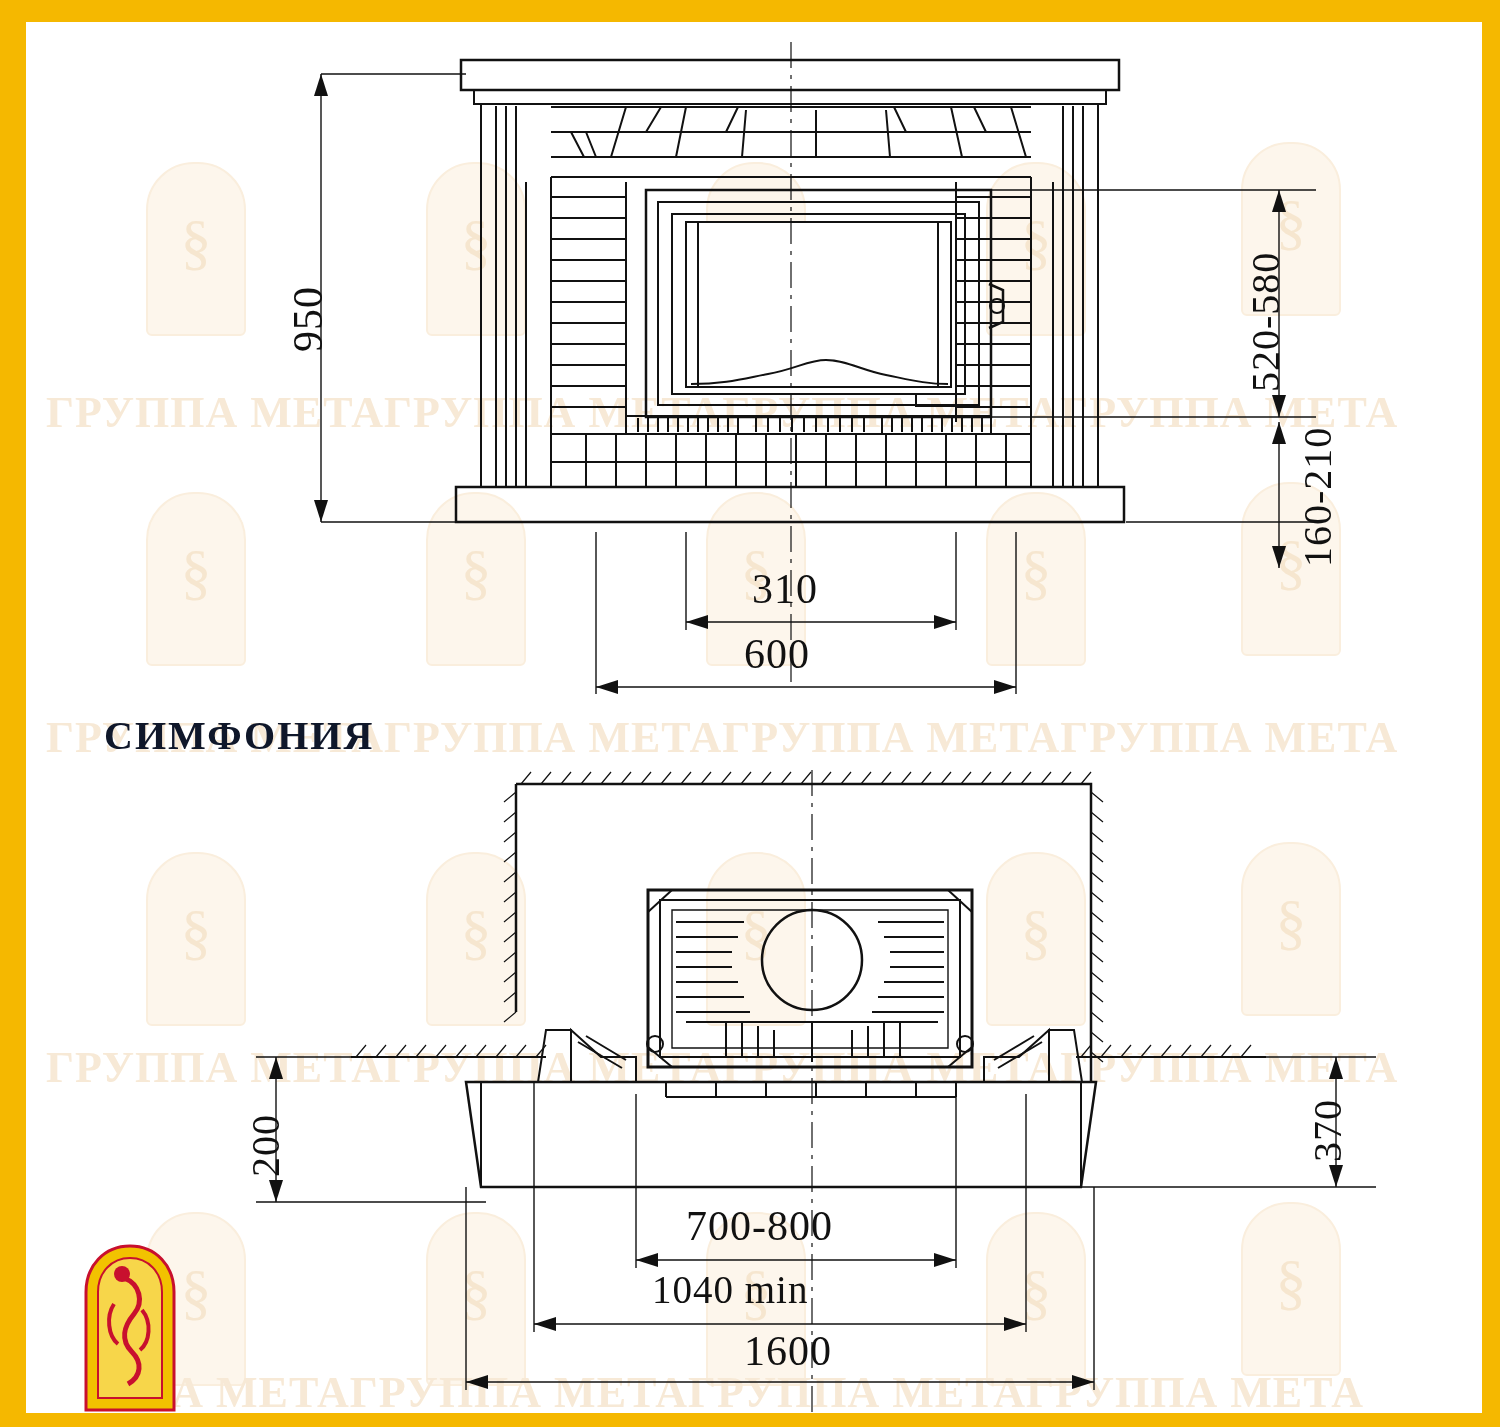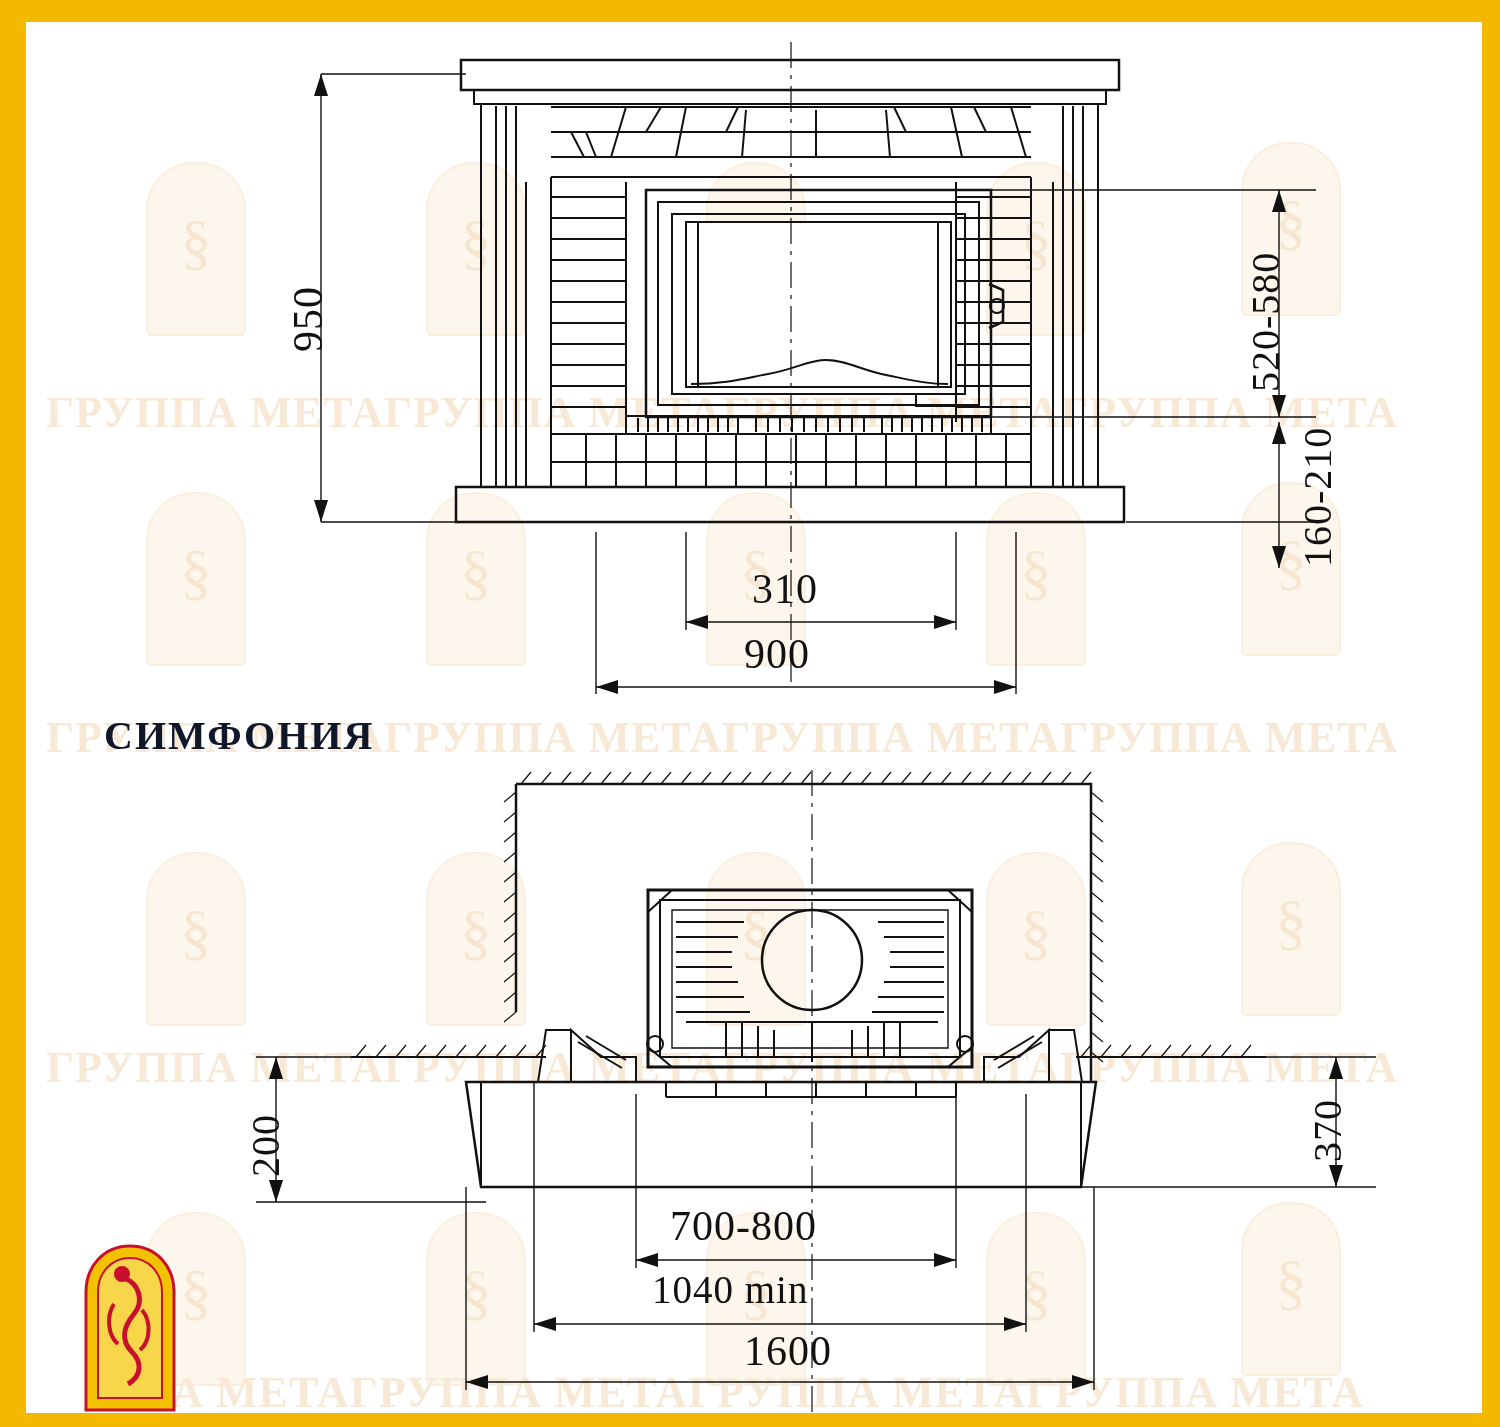--- a/index.html
+++ b/index.html
@@ -267,27 +267,27 @@
     </svg>
 
     <div class="dim vert" style="left:258px;top:330px;font-size:42px;transform:rotate(-90deg);">950</div>
 
     <div class="dim vert" style="left:1216px;top:370px;font-size:40px;transform:rotate(-90deg);">520-580</div>
 
     <div class="dim vert" style="left:1268px;top:545px;font-size:40px;transform:rotate(-90deg);">160-210</div>
 
     <div class="dim" style="left:726px;top:543px;font-size:42px;">310</div>
 
-    <div class="dim" style="left:718px;top:608px;font-size:42px;">900</div>
+    <div class="dim" style="left:718px;top:608px;font-size:42px;">600</div>
 
     <div class="dim vert" style="left:216px;top:1155px;font-size:40px;transform:rotate(-90deg);">200</div>
 
     <div class="dim vert" style="left:1278px;top:1140px;font-size:40px;transform:rotate(-90deg);">370</div>
 
-    <div class="dim" style="left:644px;top:1180px;font-size:42px;">700-800</div>
+    <div class="dim" style="left:660px;top:1180px;font-size:42px;">700-800</div>
 
     <div class="dim" style="left:626px;top:1245px;font-size:39px;text-align:right;">1040 min</div>
 
     <div class="dim" style="left:718px;top:1305px;font-size:42px;">1600</div>
 
     <div class="title">СИМФОНИЯ</div>
 
 
     <div class="crest">
       <svg width="92" height="168" viewBox="0 0 92 168">

